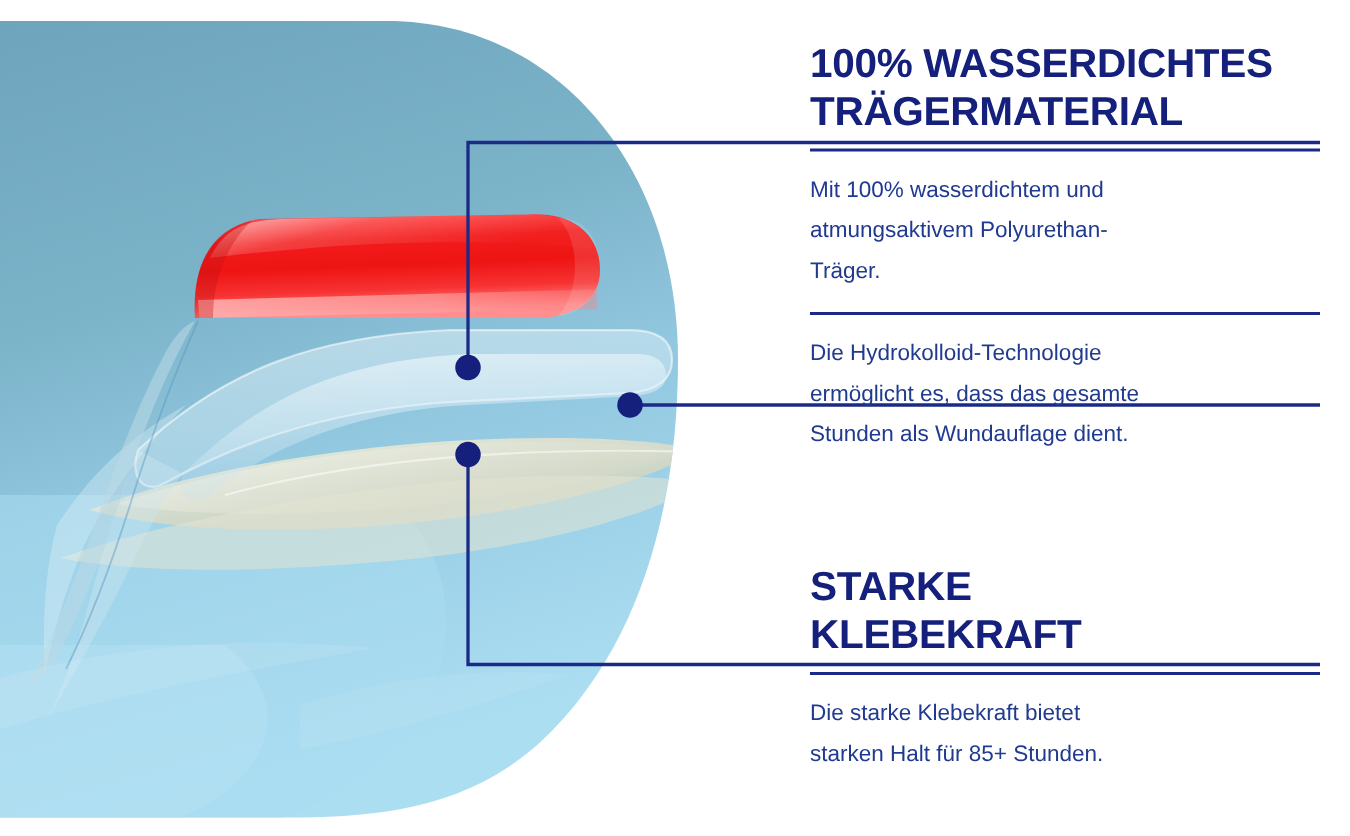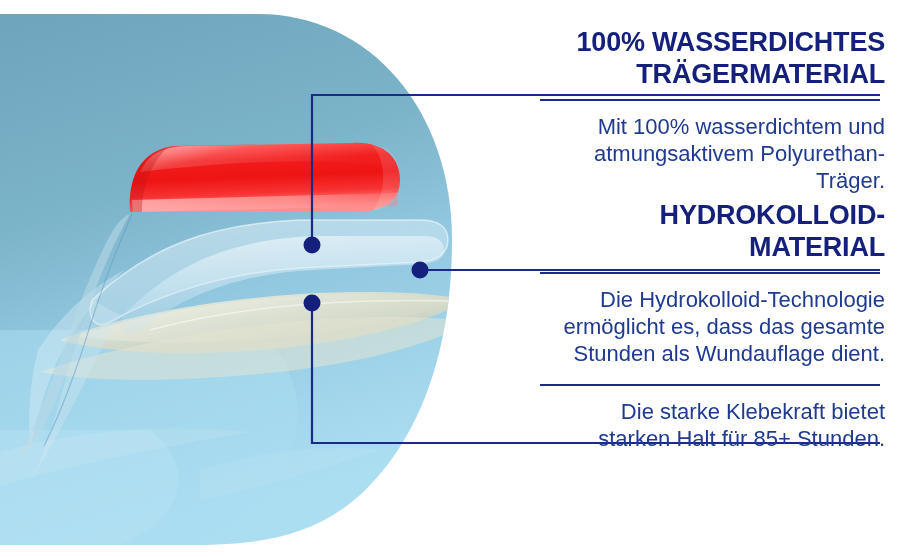--- a/index.html
+++ b/index.html
@@ -45,21 +45,20 @@
     pointer-events: none;
   }
 
   
   .content-column {
     position: absolute;
     left: 540px;
     top: 0;
     width: 345px;
     height: 557px;
-    text-align: right;
   }
 
   .feature-block {
     position: absolute;
     left: 0;
     width: 345px;
   }
   .feature-block.block-1 { top: 26px; }
   .feature-block.block-2 { top: 199px; }
   .feature-block.block-3 { top: 375px; }
@@ -84,21 +83,21 @@
     width: 340px;
   }
   .feature-block.block-1 .feature-rule { width: 340px; }
   .feature-block.block-2 .feature-rule { width: 340px; }
   .feature-block.block-3 .feature-rule { width: 340px; }
 
   .feature-body {
     margin: 0;
     font-family: "Liberation Sans", sans-serif;
     font-weight: 400;
-    font-size: 22px;
+    font-size: 15px;
     line-height: 27px;
     color: #1f3a8f;
     white-space: pre-line;
   }
 </style>
 </head>
 <body>
 
 <div class="infographic">
 
@@ -289,28 +288,28 @@
     <div class="feature-block block-1">
       <h2 class="feature-heading">100% WASSERDICHTES
 TRÄGERMATERIAL</h2>
       <div class="feature-rule"></div>
       <p class="feature-body">Mit 100% wasserdichtem und
 atmungsaktivem Polyurethan-
 Träger.</p>
     </div>
 
     <div class="feature-block block-2">
-      <h2 class="feature-heading">HYDROKOLLOID-
-MATERIAL</h2>
       <div class="feature-rule"></div>
       <p class="feature-body">Die Hydrokolloid-Technologie
 ermöglicht es, dass das gesamte
 Stunden als Wundauflage dient.</p>
     </div>
 
     <div class="feature-block block-3">
+      <h2 class="feature-heading">STARKE
+KLEBEKRAFT</h2>
       <div class="feature-rule"></div>
       <p class="feature-body">Die starke Klebekraft bietet
 starken Halt für 85+ Stunden.</p>
     </div>
 
   </div>
 </div>
 
 </body></html>

